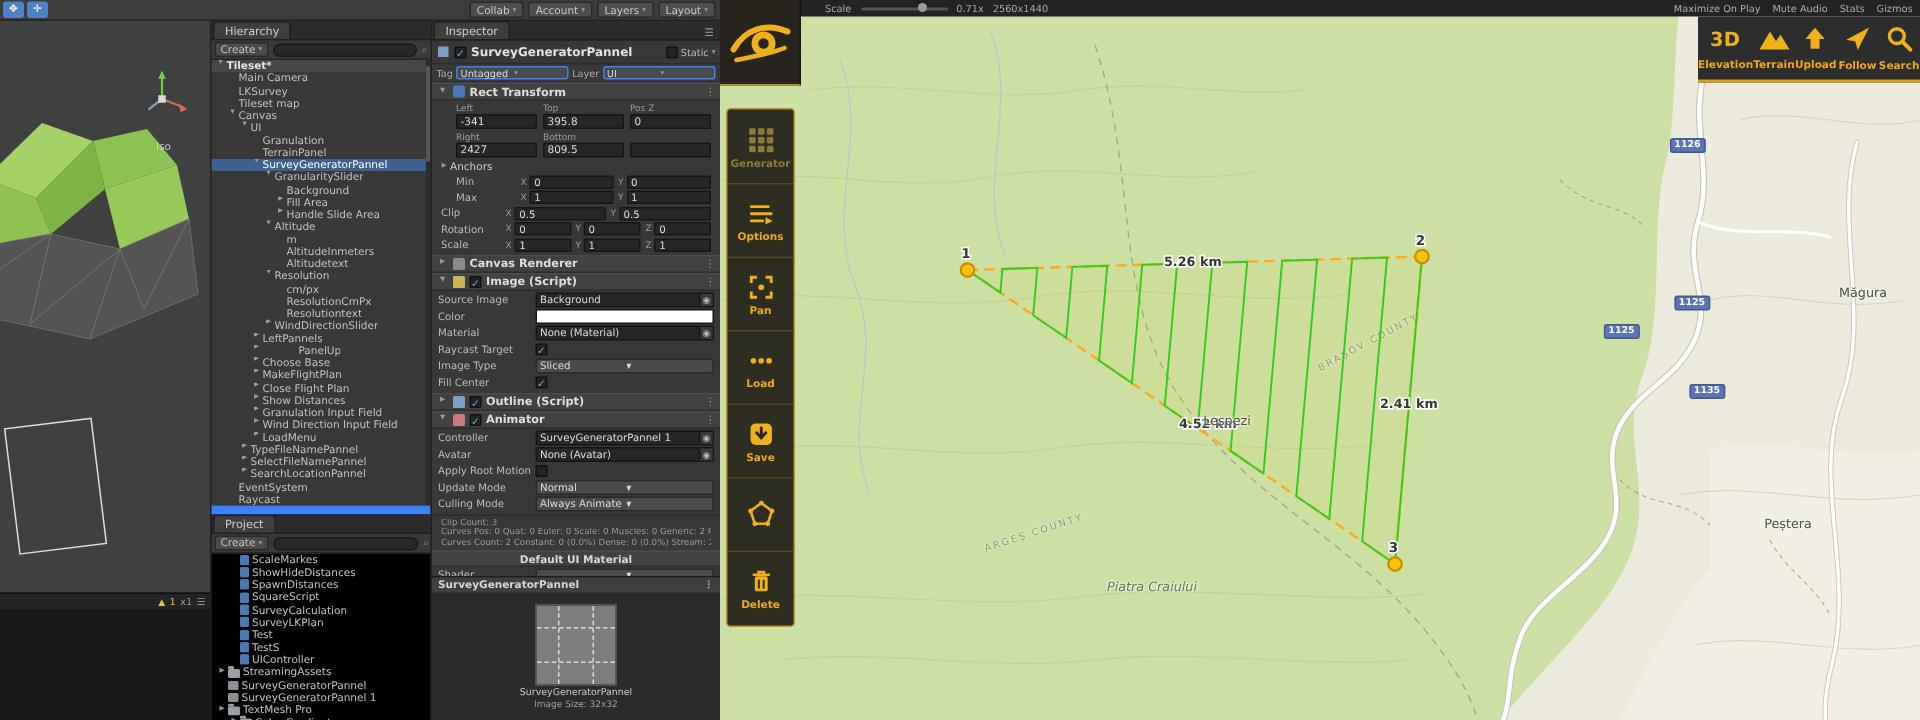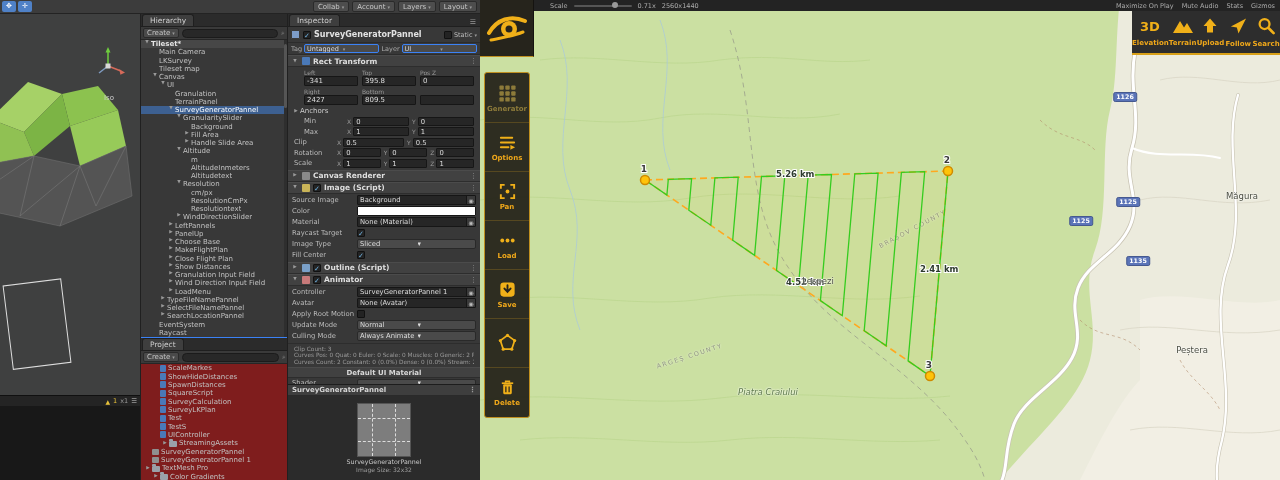--- a/index.html
+++ b/index.html
@@ -41,21 +41,21 @@
 
   .tree{position:absolute;top:26px;bottom:143px;left:0;right:0;overflow:hidden}
   .h-row{height:8.25px;display:flex;align-items:flex-start;font-size:7px;color:#c2c2c2;white-space:nowrap;overflow:hidden}
   .h-row.sel{background:#3d6091;color:#fff}
   .h-row.scene-row{background:#474747;color:#e4e4e4;font-weight:bold}
   .tri{width:8px;flex:none;font-size:4.5px;color:#9a9a9a;text-align:center;line-height:1}
   .h-lab{overflow:hidden;text-overflow:clip}
   .vscroll{position:absolute;right:0;top:26px;bottom:143px;width:3px;background:#2e2e2e}
   .vthumb{position:absolute;top:4px;left:0;width:3px;height:64px;background:#555;border-radius:2px}
 
-  .proj-panel{position:absolute;left:0;bottom:0;width:147px;height:143px;background:#7f1d1d;border-top:1px solid #3b82f6}
+  .proj-panel{position:absolute;left:0;bottom:0;width:147px;height:143px;background:#000000;border-top:6px solid #3b82f6}
   .plist{position:absolute;top:26px;bottom:0;left:0;right:0;overflow:hidden}
   .p-row{height:8.35px;display:flex;align-items:center;font-size:7px;color:#c2c2c2;white-space:nowrap;overflow:hidden}
   .pi{flex:none;margin-right:2px}
   .pi-script{width:6px;height:7px;background:#4a79b8;border-radius:1px}
   .pi-anim{width:7px;height:6px;background:#8f8f8f;border-radius:1px}
   .pi-folder{width:8px;height:6px;background:#9aa0a8;border-radius:1px;position:relative;margin-top:1px}
   .pi-folder::before{content:'';position:absolute;top:-2px;left:0;width:4px;height:2px;background:#9aa0a8;border-radius:1px 1px 0 0}
 
   
   .insp-col{position:absolute;left:287px;top:14px;width:193px;height:466px;background:#383838;
@@ -335,21 +335,21 @@
             <span class="h-lab">Resolutiontext</span>
           </div>
           <div class="h-row" style="padding-left: 34px;">
             <span class="tri">▶</span>
             <span class="h-lab">WindDirectionSlider</span>
           </div>
           <div class="h-row" style="padding-left: 26px;">
             <span class="tri">▶</span>
             <span class="h-lab">LeftPannels</span>
           </div>
-          <div class="h-row" style="padding-left: 26px;">
+          <div class="h-row" style="padding-left: 26px; gap: 24px;">
             <span class="tri">▶</span>
             <span class="h-lab">PanelUp</span>
           </div>
           <div class="h-row" style="padding-left: 26px;">
             <span class="tri">▶</span>
             <span class="h-lab">Choose Base</span>
           </div>
           <div class="h-row" style="padding-left: 26px;">
             <span class="tri">▶</span>
             <span class="h-lab">MakeFlightPlan</span>
@@ -452,21 +452,21 @@
             <div class="p-row" style="padding-left: 11px;">
               <span class="tri"></span>
               <span class="pi pi-script"></span>
               <span class="h-lab">TestS</span>
             </div>
             <div class="p-row" style="padding-left: 11px;">
               <span class="tri"></span>
               <span class="pi pi-script"></span>
               <span class="h-lab">UIController</span>
             </div>
-            <div class="p-row" style="padding-left: 20px;">
+            <div class="p-row" style="padding-left: 3px;">
               <span class="tri">▶</span>
               <span class="pi pi-folder"></span>
               <span class="h-lab">StreamingAssets</span>
             </div>
             <div class="p-row" style="padding-left: 3px;">
               <span class="tri"></span>
               <span class="pi pi-anim"></span>
               <span class="h-lab">SurveyGeneratorPannel</span>
             </div>
             <div class="p-row" style="padding-left: 3px;">

